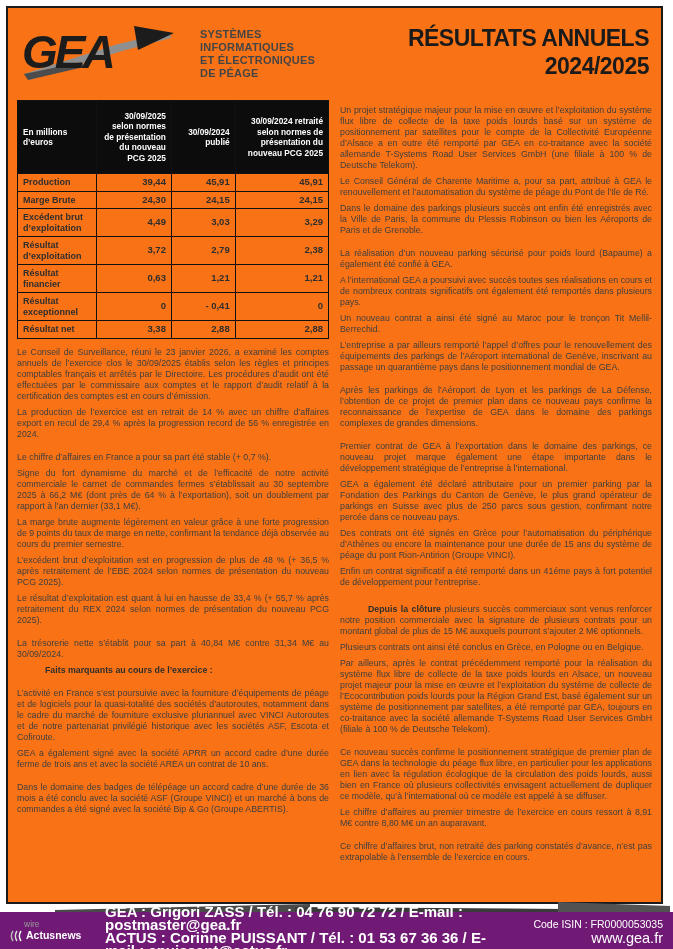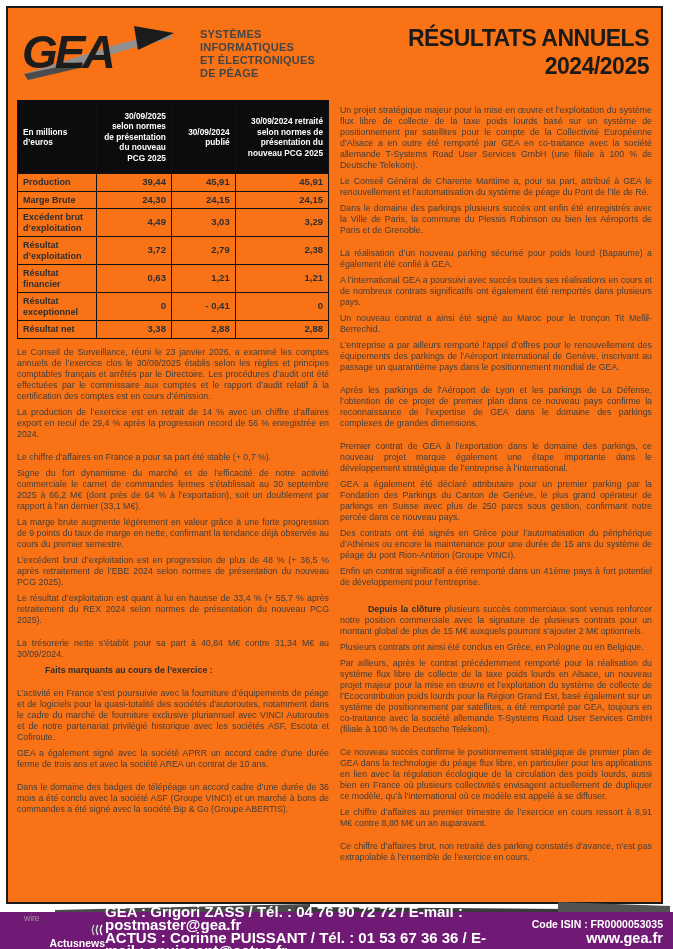--- a/index.html
+++ b/index.html
@@ -58,24 +58,24 @@
   table.results td.num{font-weight:bold;text-align:right;font-size:9.5px;}
   
   .torn{position:absolute;left:0;bottom:36px;width:673px;height:12px;z-index:1;}
   .footer{
     position:absolute;left:0;bottom:0;width:673px;height:37px;background:#701a75;
     color:#fff;display:flex;align-items:center;z-index:2;box-sizing:border-box;
     padding:0 10px;
   }
   .footer-logo{width:95px;line-height:11px;}
   .wire-label{color:#9a9a9a;font-size:8.5px;display:block;margin-left:14px;}
-  .brand-row{display:flex;align-items:flex-end;gap:2px;flex-direction:column;}
+  .brand-row{display:flex;align-items:flex-start;gap:2px;}
   .brand-name{color:#fff;font-weight:bold;font-size:10.5px;}
   .footer-contacts{flex:1;font-weight:bold;font-size:15px;line-height:13px;color:#fff;}
-  .footer-right{text-align:right;font-weight:bold;color:#fff;line-height:14px;margin-left:20px;}
+  .footer-right{text-align:right;font-weight:normal;color:#fff;line-height:14px;margin-left:20px;}
   .isin{font-size:10.5px;}
   .website{font-size:14.5px;}
 </style>
 </head>
 <body>
 
 <div class="frame">
 
   <div class="header">
     <div class="logo">

